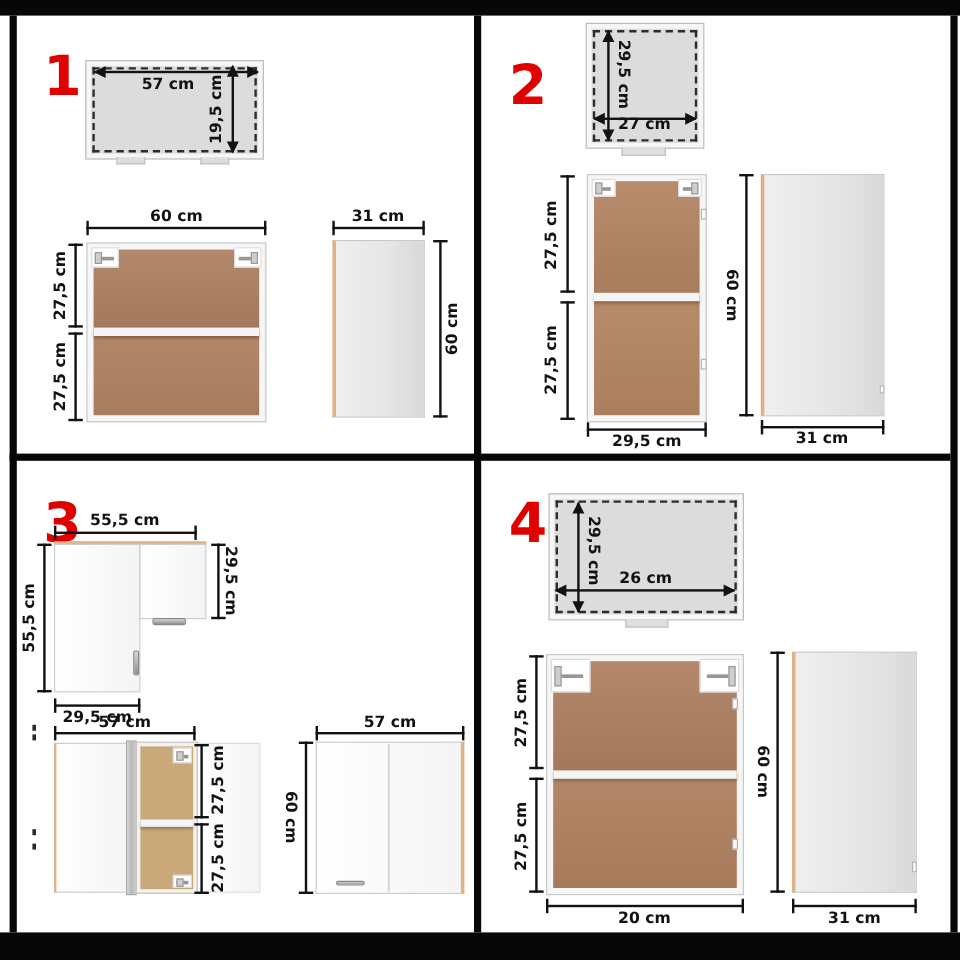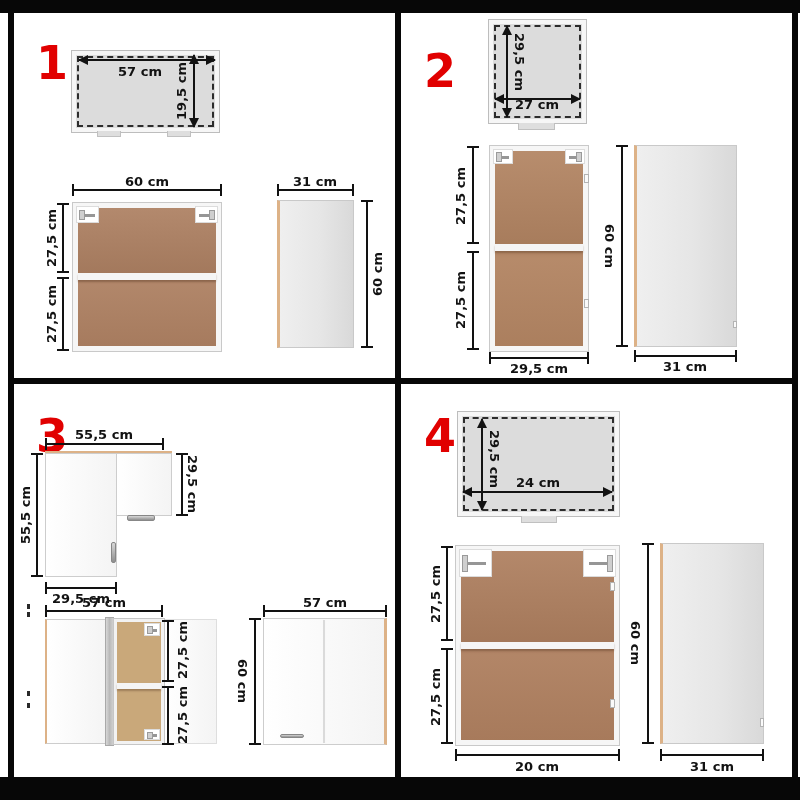--- a/index.html
+++ b/index.html
@@ -183,21 +183,21 @@
   <div class="abs" style="inset:0">
     <div class="num" style="left:424px;top:413px">4</div>
 
     <div class="topview" style="left:458px;top:412px;width:161px;height:104px">
       <div class="dash"></div>
     </div>
     <div class="foot" style="left:521px;top:516px;width:36px;height:7px"></div>
     <div class="arrow-v" style="left:481px;top:419px;height:91px"></div>
     <div class="lbl cw" style="left:494px;top:459px">29,5 cm</div>
     <div class="arrow-h" style="left:463px;top:491px;width:149px"></div>
-    <div class="lbl" style="left:538px;top:482px">24 cm</div>
+    <div class="lbl" style="left:538px;top:482px">26 cm</div>
 
     <div class="cab" style="left:455px;top:545px;width:165px;height:201px">
       <div class="wood" style="background-color:#ae7f5f">
         <div class="shelf" style="top:91px"></div>
       </div>
       <div class="hinge" style="left:3px;top:3px;width:33px;height:28px"></div>
       <div class="hinge flip" style="right:3px;top:3px;width:33px;height:28px"></div>
       <div class="dot" style="right:4px;top:36px;width:5px;height:9px"></div>
       <div class="dot" style="right:4px;top:153px;width:5px;height:9px"></div>
     </div>

